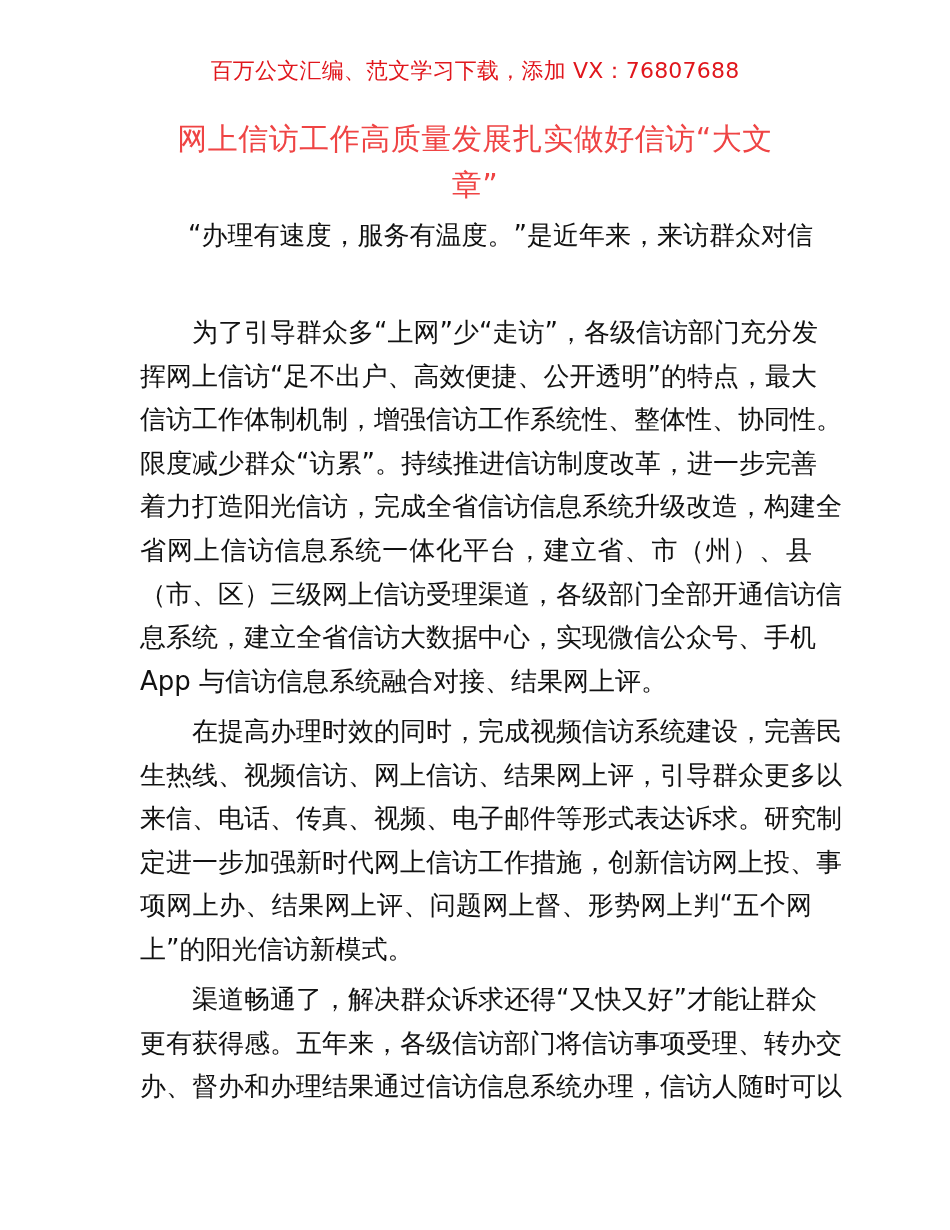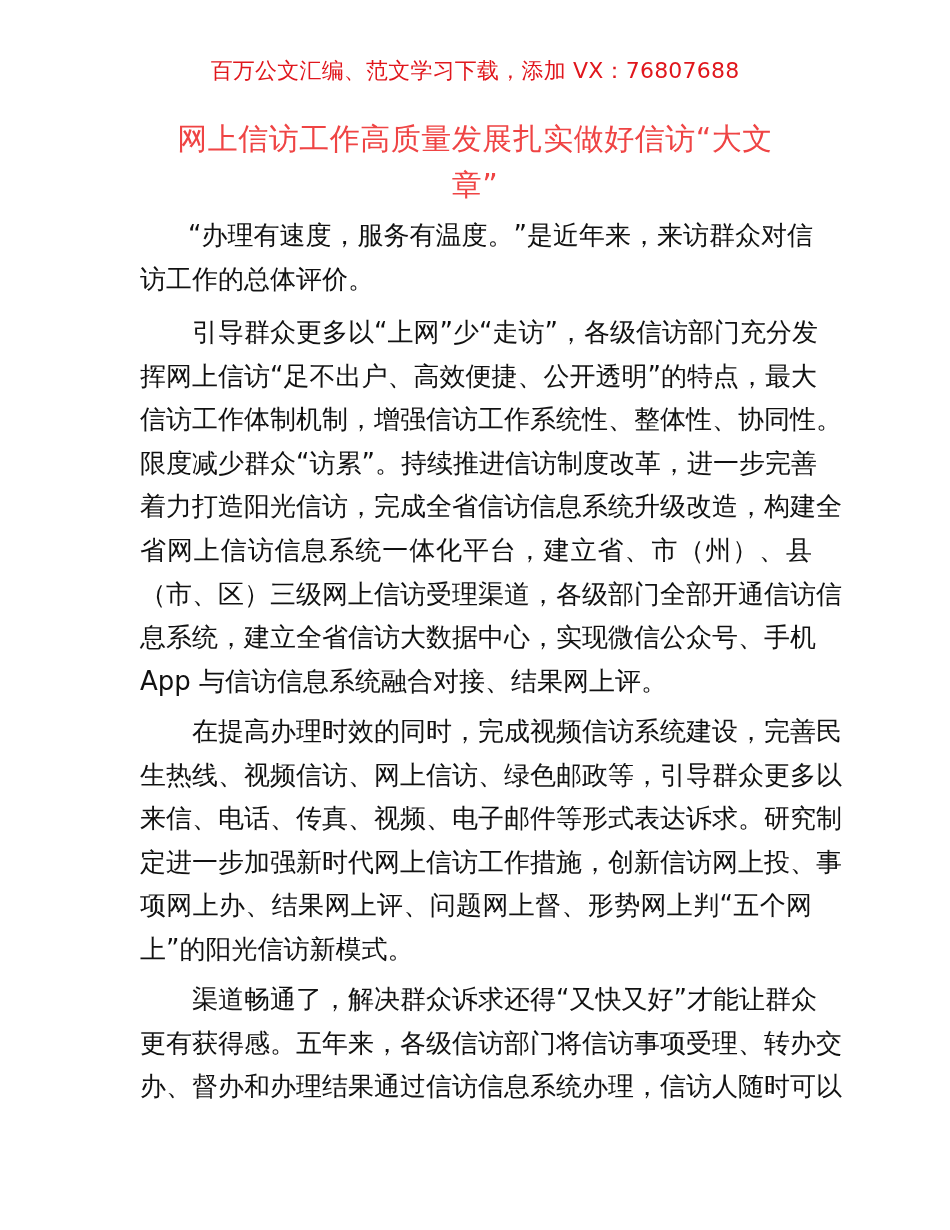--- a/index.html
+++ b/index.html
@@ -22,38 +22,37 @@
 
 <div class="watermark">百万公文汇编、范文学习下载，添加 VX：76807688</div>
 
 <div class="title">
   <span class="tl">网上信访工作高质量发展扎实做好信访“大文</span>
   <span class="tl">章”</span>
 </div>
 
 <div class="body para" style="top:214px;">
   <span class="line indent" style="padding-left:48px;">“办理有速度，服务有温度。”是近年来，来访群众对信</span>
-  <span class="line last">访工作的总体评价。</span>
 </div>
 
 <div class="body para" style="top:311px;">
-  <span class="line indent">引导群众更多以“上网”少“走访”，各级信访部门充分发</span>
+  <span class="line indent">为了引导群众多“上网”少“走访”，各级信访部门充分发</span>
   <span class="line">挥网上信访“足不出户、高效便捷、公开透明”的特点，最大</span>
   <span class="line">信访工作体制机制，增强信访工作系统性、整体性、协同性。</span>
   <span class="line">限度减少群众“访累”。持续推进信访制度改革，进一步完善</span>
   <span class="line">着力打造阳光信访，完成全省信访信息系统升级改造，构建全</span>
   <span class="line">省网上信访信息系统一体化平台，建立省、市（州）、县</span>
   <span class="line">（市、区）三级网上信访受理渠道，各级部门全部开通信访信</span>
   <span class="line">息系统，建立全省信访大数据中心，实现微信公众号、手机</span>
   <span class="line last">App 与信访信息系统融合对接、结果网上评。</span>
 </div>
 
 <div class="body para" style="top:710px;">
   <span class="line indent">在提高办理时效的同时，完成视频信访系统建设，完善民</span>
-  <span class="line">生热线、视频信访、网上信访、绿色邮政等，引导群众更多以</span>
+  <span class="line">生热线、视频信访、网上信访、结果网上评，引导群众更多以</span>
   <span class="line">来信、电话、传真、视频、电子邮件等形式表达诉求。研究制</span>
   <span class="line">定进一步加强新时代网上信访工作措施，创新信访网上投、事</span>
   <span class="line">项网上办、结果网上评、问题网上督、形势网上判“五个网</span>
   <span class="line last">上”的阳光信访新模式。</span>
 </div>
 
 <div class="body para" style="top:978px;">
   <span class="line indent">渠道畅通了，解决群众诉求还得“又快又好”才能让群众</span>
   <span class="line">更有获得感。五年来，各级信访部门将信访事项受理、转办交</span>
   <span class="line">办、督办和办理结果通过信访信息系统办理，信访人随时可以</span>

